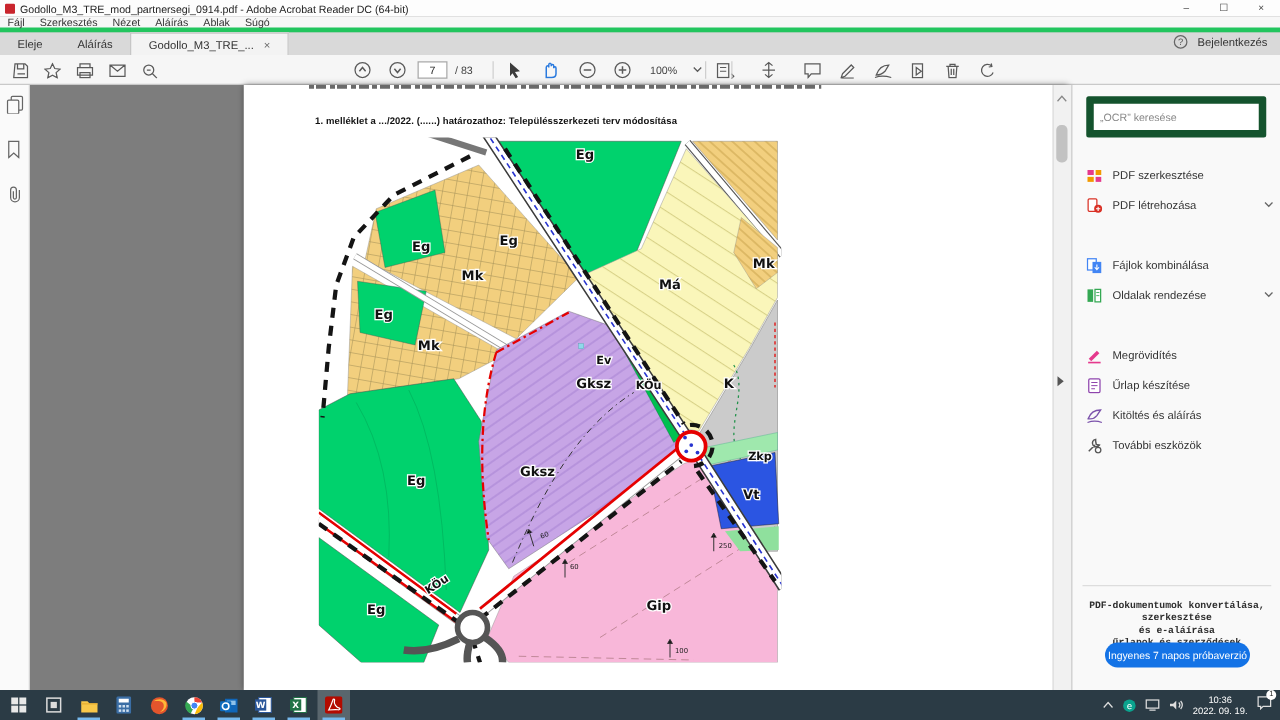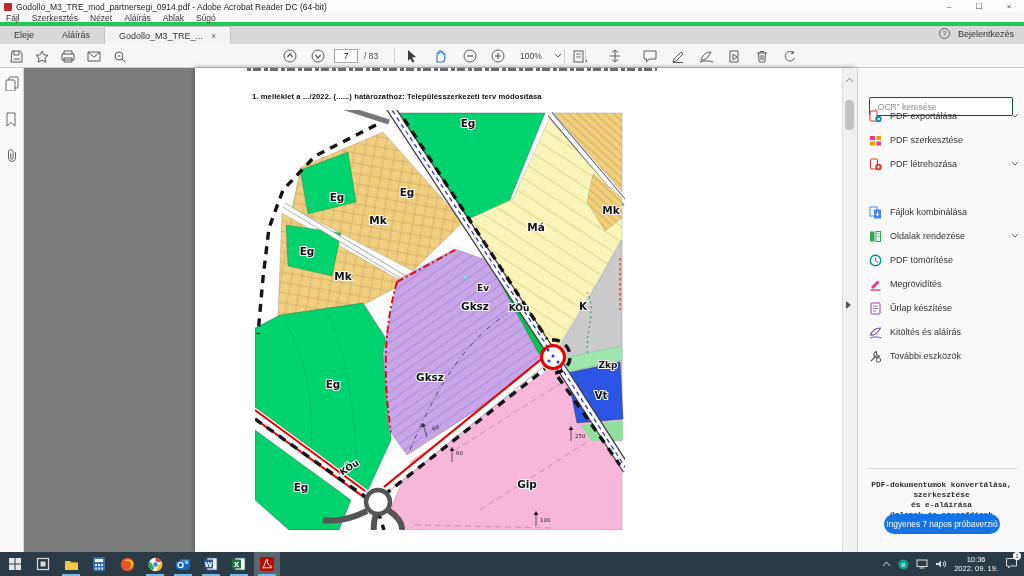--- a/index.html
+++ b/index.html
@@ -32,21 +32,21 @@
   #scroll-thumb { left:845px; top:100px; width:9px; height:30px; background:#c2c2c2; border-radius:4px; }
   #panel-collapse { left:845px; top:300px; font-size:9px; color:#555; }
 
   
   #page { left:195px; top:68px; width:660px; height:484px; background:#fff; box-shadow:0 0 5px rgba(0,0,0,.45); }
   #clipped-line { left:52px; top:0; width:410px; height:3px; background:repeating-linear-gradient(90deg,#444 0 4px,transparent 4px 6px,#444 6px 14px,transparent 14px 17px); opacity:.8; }
   #doc-title { left:57px; top:24px; font-size:7.6px; font-weight:bold; color:#111; letter-spacing:.1px; }
 
   
   #toolspanel { left:857px; top:68px; width:167px; height:484px; background:#f9f9f9; border-left:1px solid #cfcfcf; }
-  #ocr-search { left:11px; top:9px; width:144px; height:19px; border:1px solid #14532d; background:#fff; font-size:8.5px; padding:0 5px; color:#555; border-radius:2px;margin-top:20px; }
+  #ocr-search { left:11px; top:9px; width:144px; height:33px; border:6px solid #14532d; background:#fff; font-size:8.5px; padding:0 5px; color:#555; border-radius:2px; }
   #ocr-search::placeholder { color:#8a8a8a; }
   .tool-item { position:absolute; left:11px; width:148px; height:20px; display:flex; align-items:center; gap:8px; font-size:9px; color:#333; }
   .tool-chev { position:absolute; right:-2px; }
   #panel-divider { left:8px; top:400px; width:151px; height:1px; background:#ddd; }
   #promo { left:4px; top:412px; width:159px; text-align:center; font-size:7.8px; font-weight:bold; color:#2e2e2e; line-height:10px;font-family:Liberation Mono, monospace; }
   #trial-btn { left:26px; top:446px; width:116px; height:20px; background:#1473e6; border-radius:10px; color:#fff; font-size:8.3px; display:flex; align-items:center; justify-content:center; }
 
   
   #taskbar { left:0; top:552px; width:1024px; height:24px; background:#2b3b45; }
   .tslot { position:absolute; top:552px; width:26px; height:24px; display:flex; align-items:center; justify-content:center; }
@@ -365,31 +365,20 @@
       </svg></div>
   <div id="scroll-thumb" class="abs"></div>
   <div id="panel-collapse" class="abs">
     <svg width="7" height="10">
         <path d="M1 1 l5 4 -5 4 z" fill="#555"></path>
       </svg></div>
 
   <div id="toolspanel" class="abs">
     <input id="ocr-search" class="abs" placeholder="„OCR” keresése" style="">
 
-    <div class="tool-item" style="top:38px">
-      <svg width="13" height="13">
-          <rect x="1" y="1" width="7" height="10" rx="1" fill="#fff" stroke="#d93025"></rect>
-          <circle cx="9.5" cy="9" r="3.2" fill="#0d9488"></circle>
-          <path d="M8 9 h3 M9.7 7.7 l1.3 1.3 -1.3 1.3" stroke="#fff" fill="none" stroke-width=".9"></path>
-        </svg>
-      <span>PDF exportálása</span>
-      <span class="tool-chev"><svg width="8" height="6">
-            <path d="M1 1 l3 3 3-3" fill="none" stroke="#666"></path>
-          </svg></span>
-    </div>
     <div class="tool-item" style="top:62px">
       <svg width="13" height="13">
           <rect x="1" y="2" width="5" height="4" fill="#e5398d"></rect>
           <rect x="7.5" y="2" width="4.5" height="4" fill="#f29900"></rect>
           <rect x="1" y="7.5" width="5" height="4" fill="#f29900"></rect>
           <rect x="7.5" y="7.5" width="4.5" height="4" fill="#e5398d"></rect>
         </svg>
       <span>PDF szerkesztése</span>
     </div>
     <div class="tool-item" style="top:86px">
@@ -414,27 +403,20 @@
     <div class="tool-item" style="top:158px">
       <svg width="13" height="13">
           <rect x="1" y="1.5" width="4.5" height="10" fill="#34a853"></rect>
           <rect x="7" y="1.5" width="4.5" height="10" fill="#fff" stroke="#34a853"></rect>
           <path d="M8 4 h2.5 M8 6.5 h2.5" stroke="#34a853" stroke-width=".7"></path>
         </svg>
       <span>Oldalak rendezése</span>
       <span class="tool-chev"><svg width="8" height="6">
             <path d="M1 1 l3 3 3-3" fill="none" stroke="#666"></path>
           </svg></span>
-    </div>
-    <div class="tool-item" style="top:182px">
-      <svg width="13" height="13">
-          <circle cx="6.5" cy="6.5" r="5.2" fill="none" stroke="#0d9488" stroke-width="1.4"></circle>
-          <path d="M6.5 3.5 V7 l2.5 1.5" fill="none" stroke="#0d9488" stroke-width="1"></path>
-        </svg>
-      <span>PDF tömörítése</span>
     </div>
     <div class="tool-item" style="top:206px">
       <svg width="13" height="13">
           <path d="M2 9 L8.5 2.5 l2 2 L4 11z" fill="#e5398d"></path>
           <path d="M1.5 12 h10" stroke="#e5398d" stroke-width="1.4"></path>
         </svg>
       <span>Megrövidítés</span>
     </div>
     <div class="tool-item" style="top:230px">
       <svg width="13" height="13">

